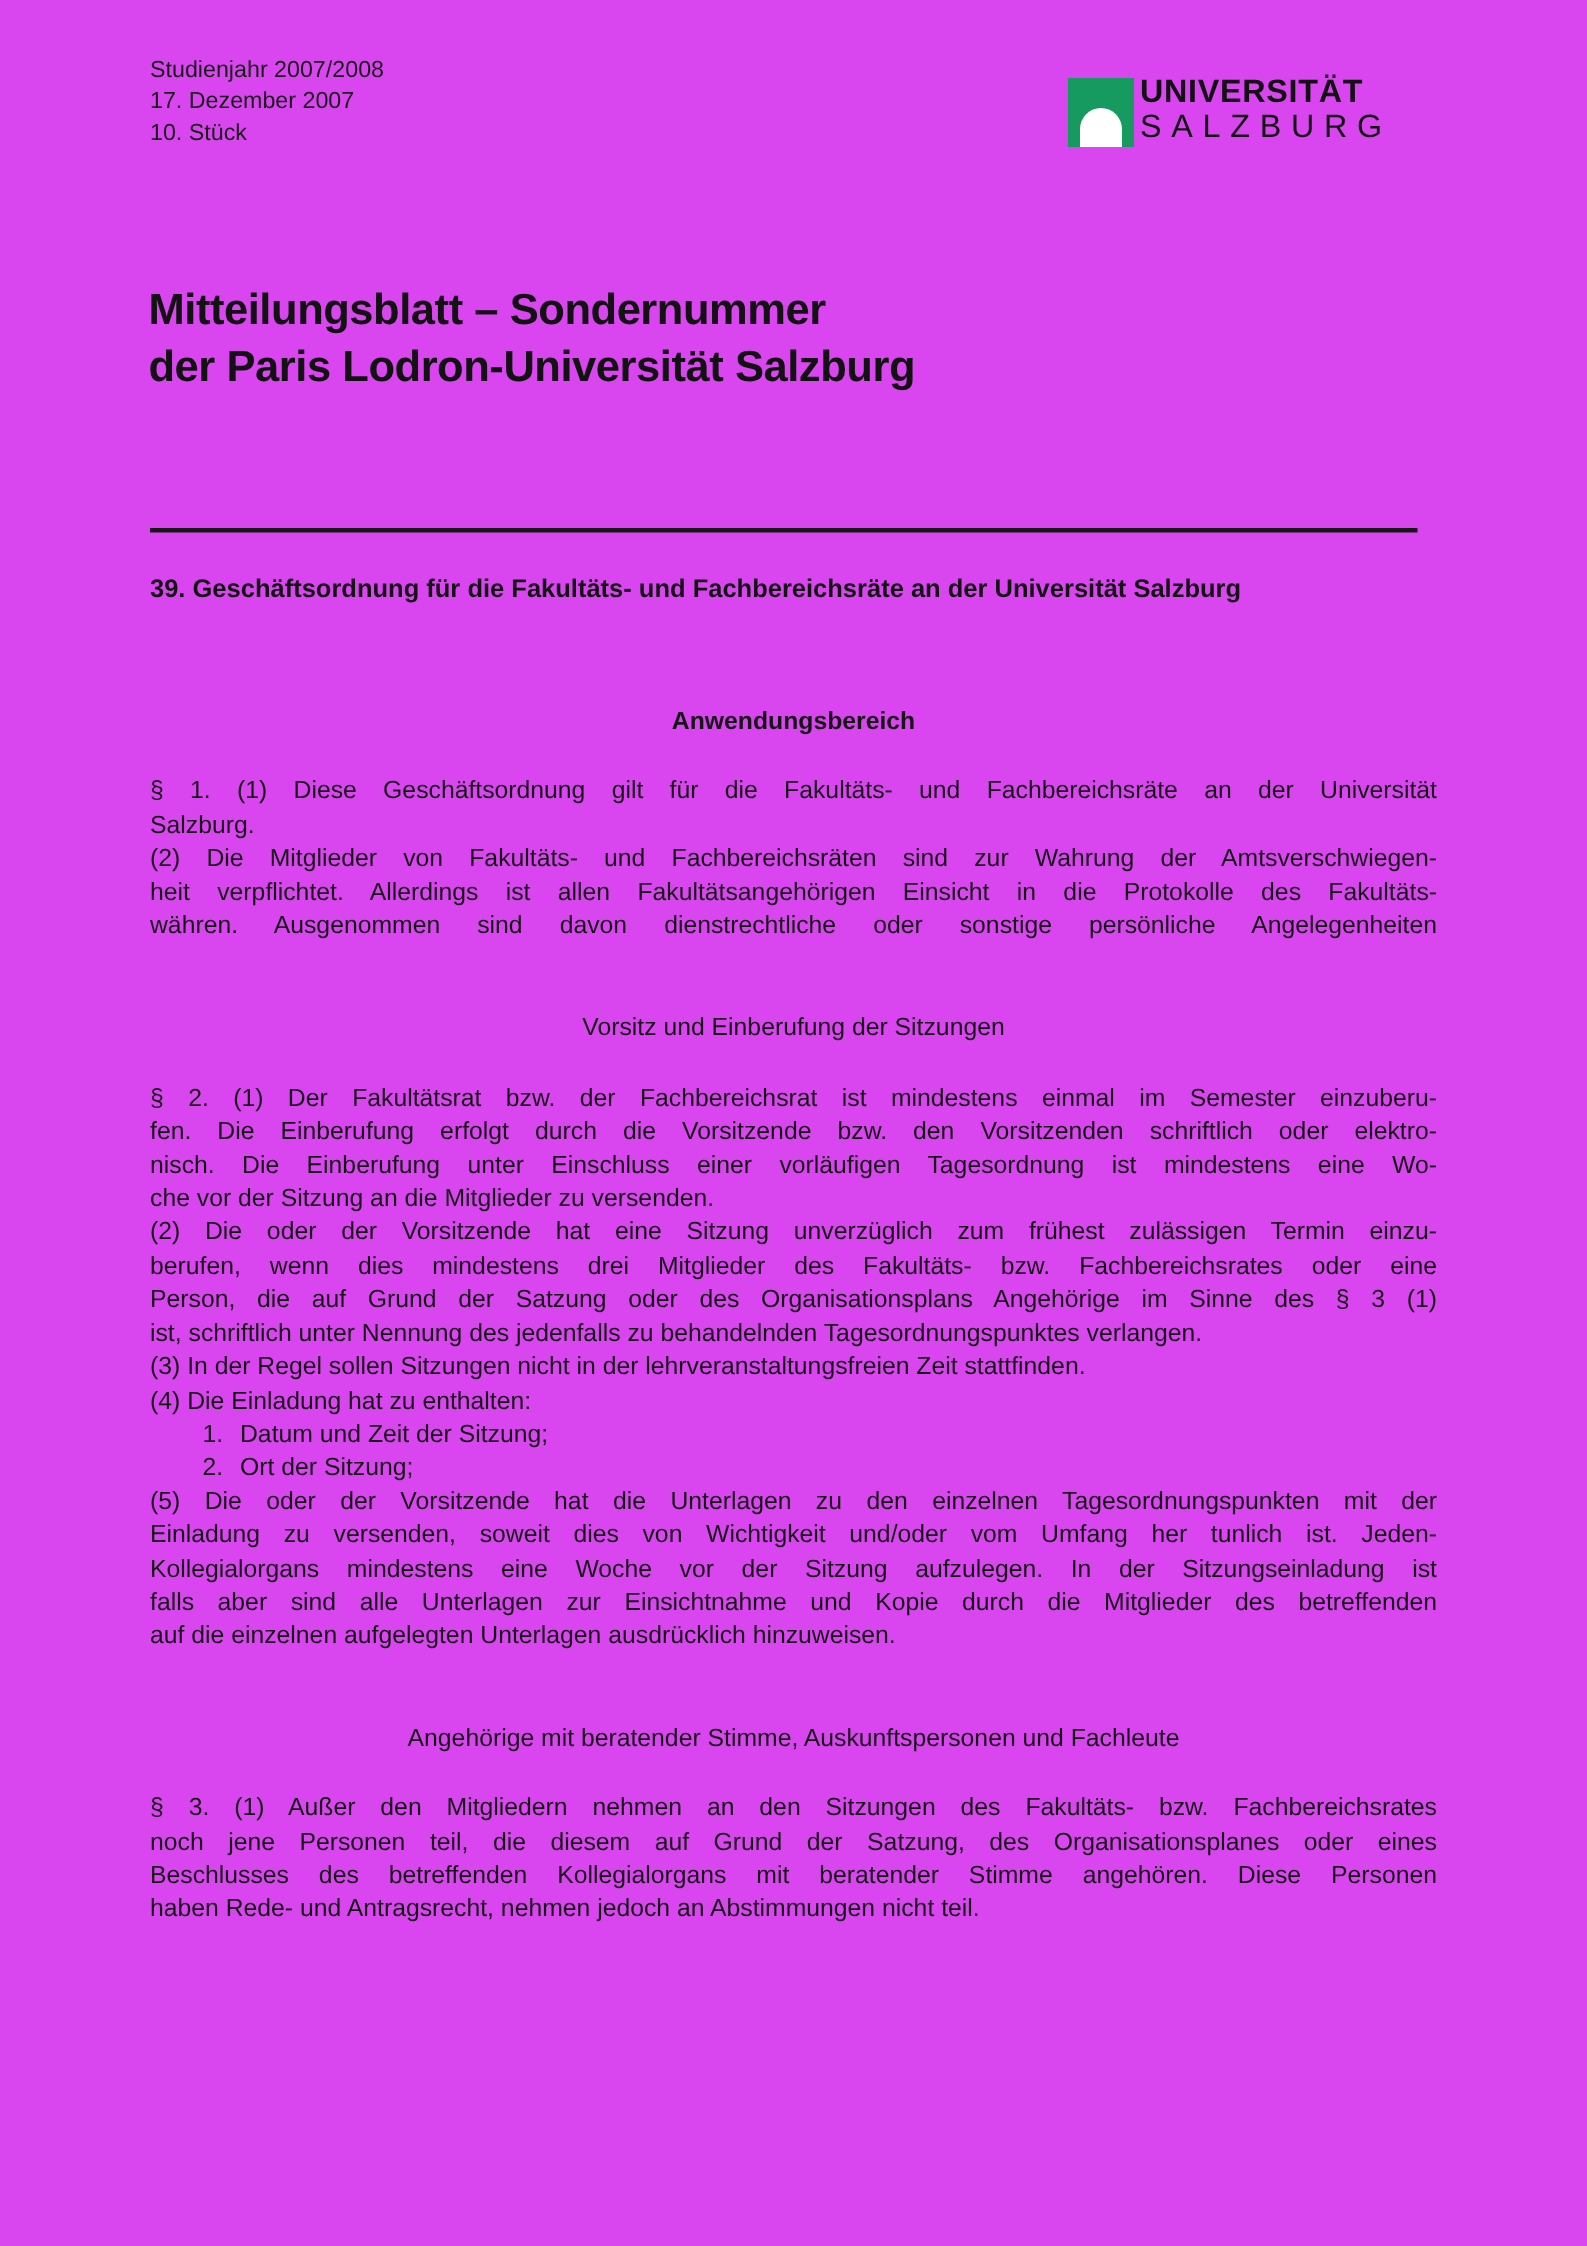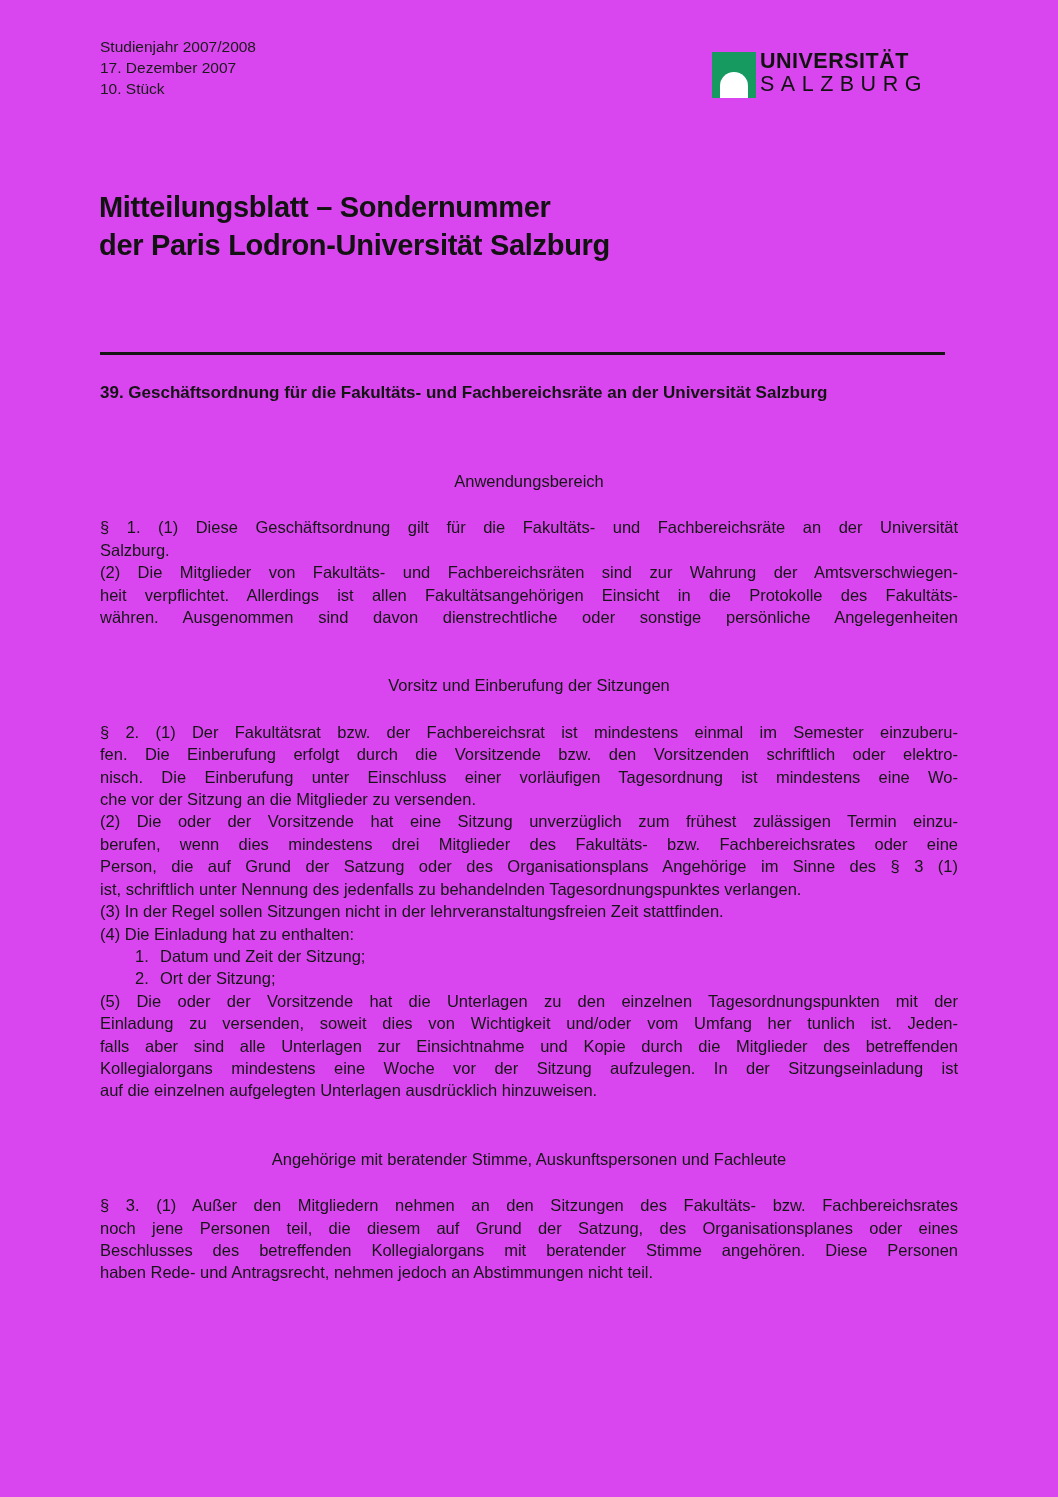--- a/index.html
+++ b/index.html
@@ -50,21 +50,21 @@
     font-size:17px; font-weight:bold; line-height:22px; color:#141414;
   }
   
   .doc-body {
     position:absolute; left:100px; top:462px; width:858px;
     font-size:16.5px; color:#161616;
   }
   .subheading {
     text-align:center; line-height:22.4px; margin:46px 0 24px 0;
   }
-  .subheading.first { margin-top:8px; }
+  .subheading.first { margin-top:8px;font-weight:bold; }
   .par { margin:0; }
   .line { line-height:22.4px; white-space:normal; }
   .line.j { text-align:justify; text-align-last:justify; }
   .olist { margin:0; }
   .olist-item { line-height:22.4px; padding-left:35px; }
   .olist-num { display:inline-block; width:25px; }
 </style>
 </head>
 <body>
 
@@ -117,22 +117,22 @@
         <div class="line">(3) In der Regel sollen Sitzungen nicht in der lehrveranstaltungsfreien Zeit stattfinden.</div>
         <div class="line">(4) Die Einladung hat zu enthalten:</div>
       </div>
       <div class="olist">
         <div class="olist-item"><span class="olist-num">1.</span><span>Datum und Zeit der Sitzung;</span></div>
         <div class="olist-item"><span class="olist-num">2.</span><span>Ort der Sitzung;</span></div>
       </div>
       <div class="par">
         <div class="line j">(5) Die oder der Vorsitzende hat die Unterlagen zu den einzelnen Tagesordnungspunkten mit der</div>
         <div class="line j">Einladung zu versenden, soweit dies von Wichtigkeit und/oder vom Umfang her tunlich ist. Jeden-</div>
+        <div class="line j">Kollegialorgans mindestens eine Woche vor der Sitzung aufzulegen. In der Sitzungseinladung ist</div>
         <div class="line j">falls aber sind alle Unterlagen zur Einsichtnahme und Kopie durch die Mitglieder des betreffenden</div>
-        <div class="line j">Kollegialorgans mindestens eine Woche vor der Sitzung aufzulegen. In der Sitzungseinladung ist</div>
         <div class="line">auf die einzelnen aufgelegten Unterlagen ausdrücklich hinzuweisen.</div>
       </div>
       <div class="subheading">Angehörige mit beratender Stimme, Auskunftspersonen und Fachleute</div>
       <div class="par">
         <div class="line j">§ 3. (1) Außer den Mitgliedern nehmen an den Sitzungen des Fakultäts- bzw. Fachbereichsrates</div>
         <div class="line j">noch jene Personen teil, die diesem auf Grund der Satzung, des Organisationsplanes oder eines</div>
         <div class="line j">Beschlusses des betreffenden Kollegialorgans mit beratender Stimme angehören. Diese Personen</div>
         <div class="line">haben Rede- und Antragsrecht, nehmen jedoch an Abstimmungen nicht teil.</div>
       </div>
     </div>

